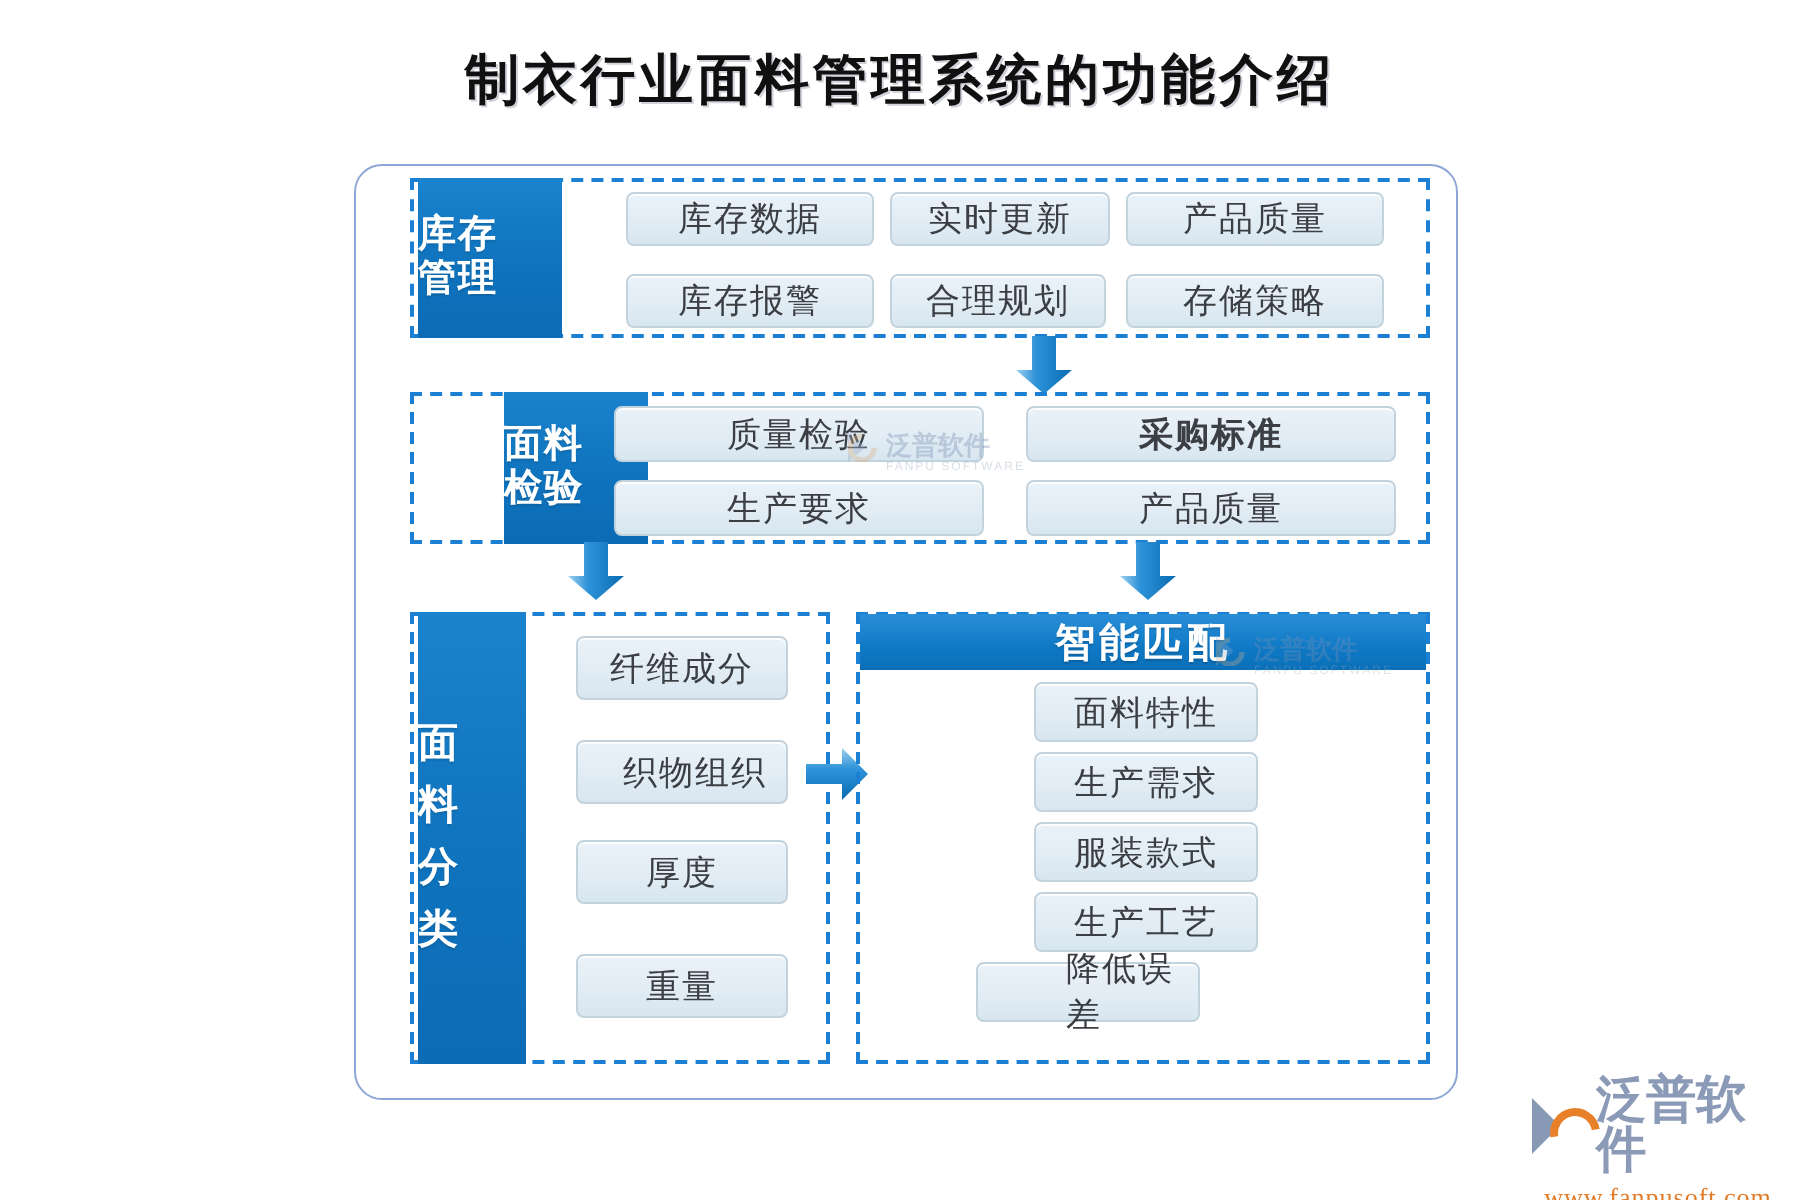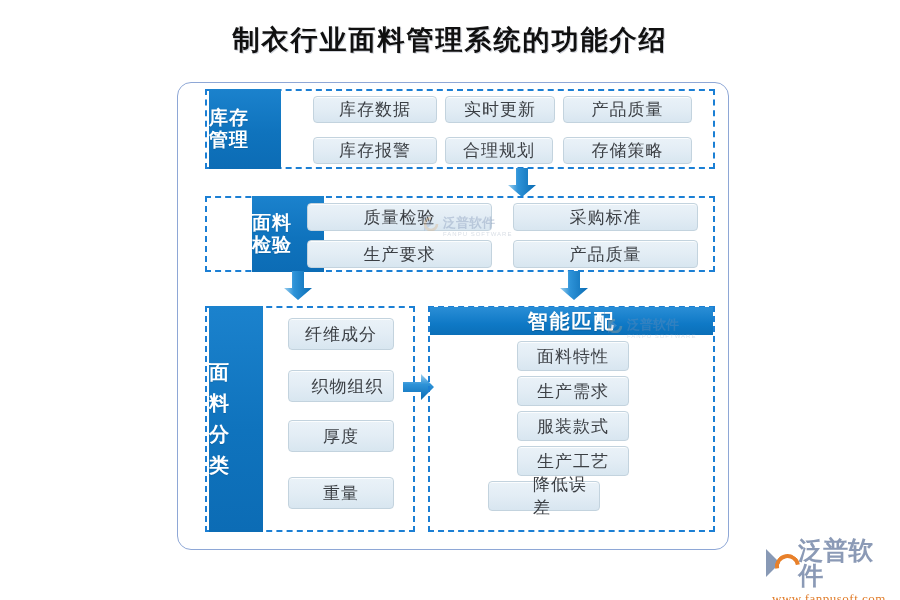--- a/index.html
+++ b/index.html
@@ -224,21 +224,21 @@
 </svg>
 
 <div class="dashed-box" style="left:205px; top:196px; width:510px; height:76px;"></div>
 
 <div class="blue-label" style="left:209px; top:196px; width:72px; height:76px; flex-direction:column;margin-left:43px;">
   <span>面料</span>
   <span>检验</span>
 </div>
 
 <div class="chip" style="left:307px; top:203px; width:185px; height:28px;">质量检验</div>
-<div class="chip" style="left:513px; top:203px; width:185px; height:28px;">采购标准</div>
+<div class="chip" style="left:513px; top:203px; width:185px; height:28px;font-weight:bold;">采购标准</div>
 <div class="chip" style="left:307px; top:240px; width:185px; height:28px;">生产要求</div>
 <div class="chip" style="left:513px; top:240px; width:185px; height:28px;">产品质量</div>
 
 <div class="wm" style="left:424px; top:216px; flex-direction:row; align-items:flex-start;">
   <svg class="wm-mark" viewBox="0 0 17 15">
     <polygon points="0,0 9,7.5 0,15" fill="#9aadc9"></polygon>
     <path d="M7,2 a6,6 0 1 0 6,6" stroke="#d9b48a" stroke-width="2.6" fill="none"></path>
   </svg>
   <div style="display:flex; flex-direction:column;">
     <div class="wm-text">泛普软件</div>

